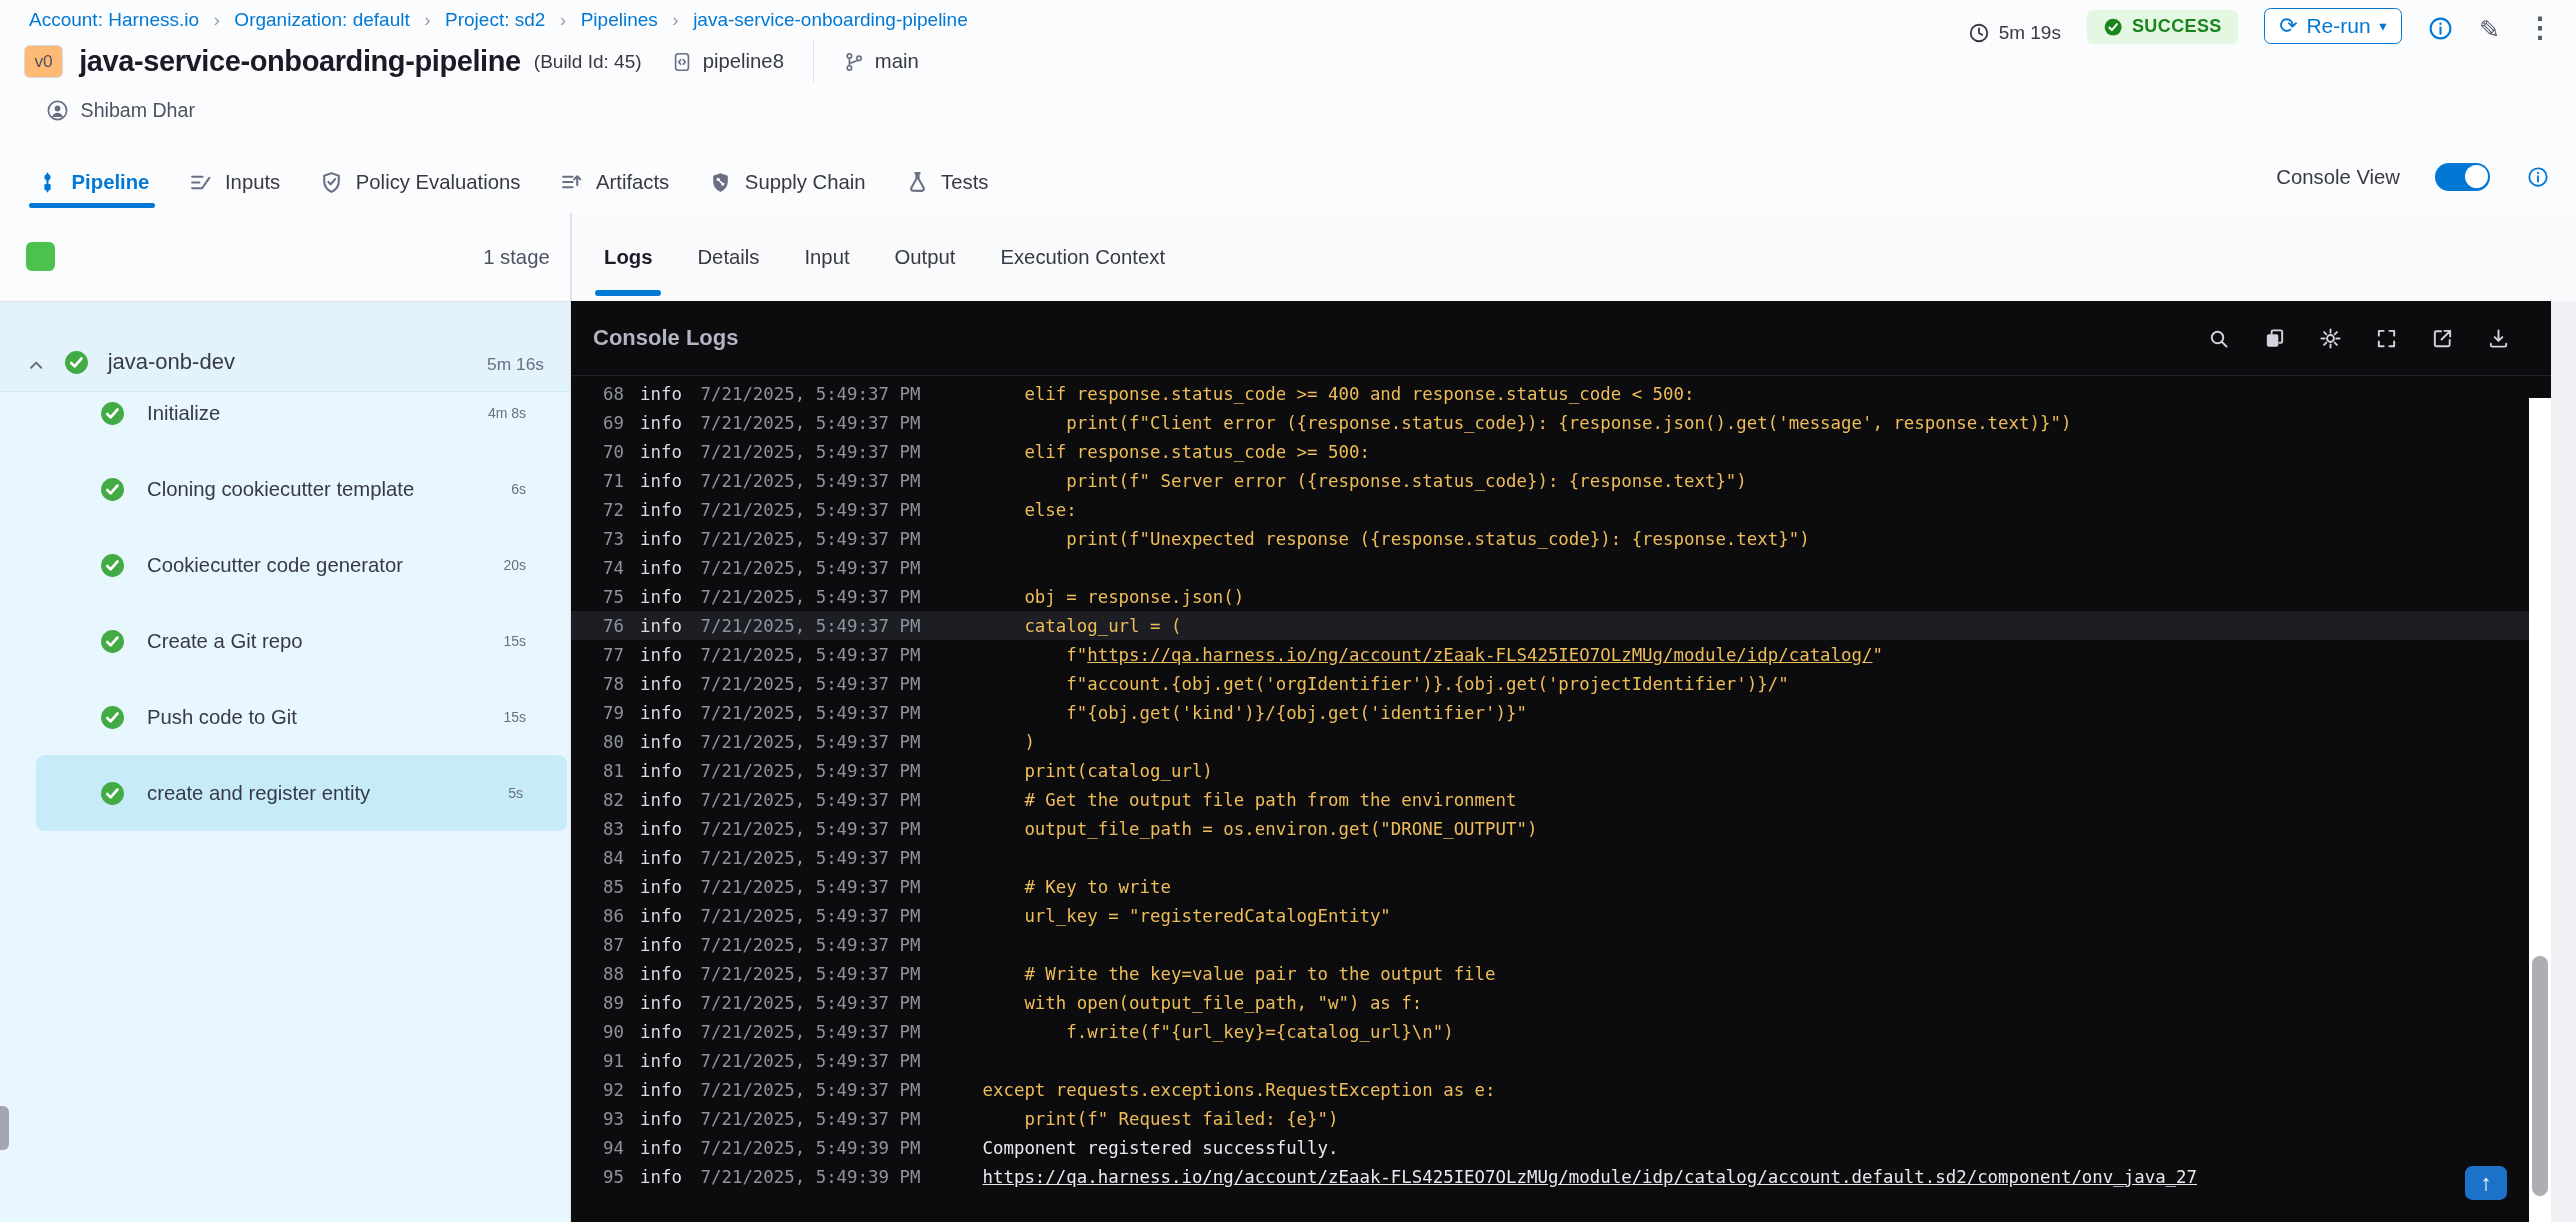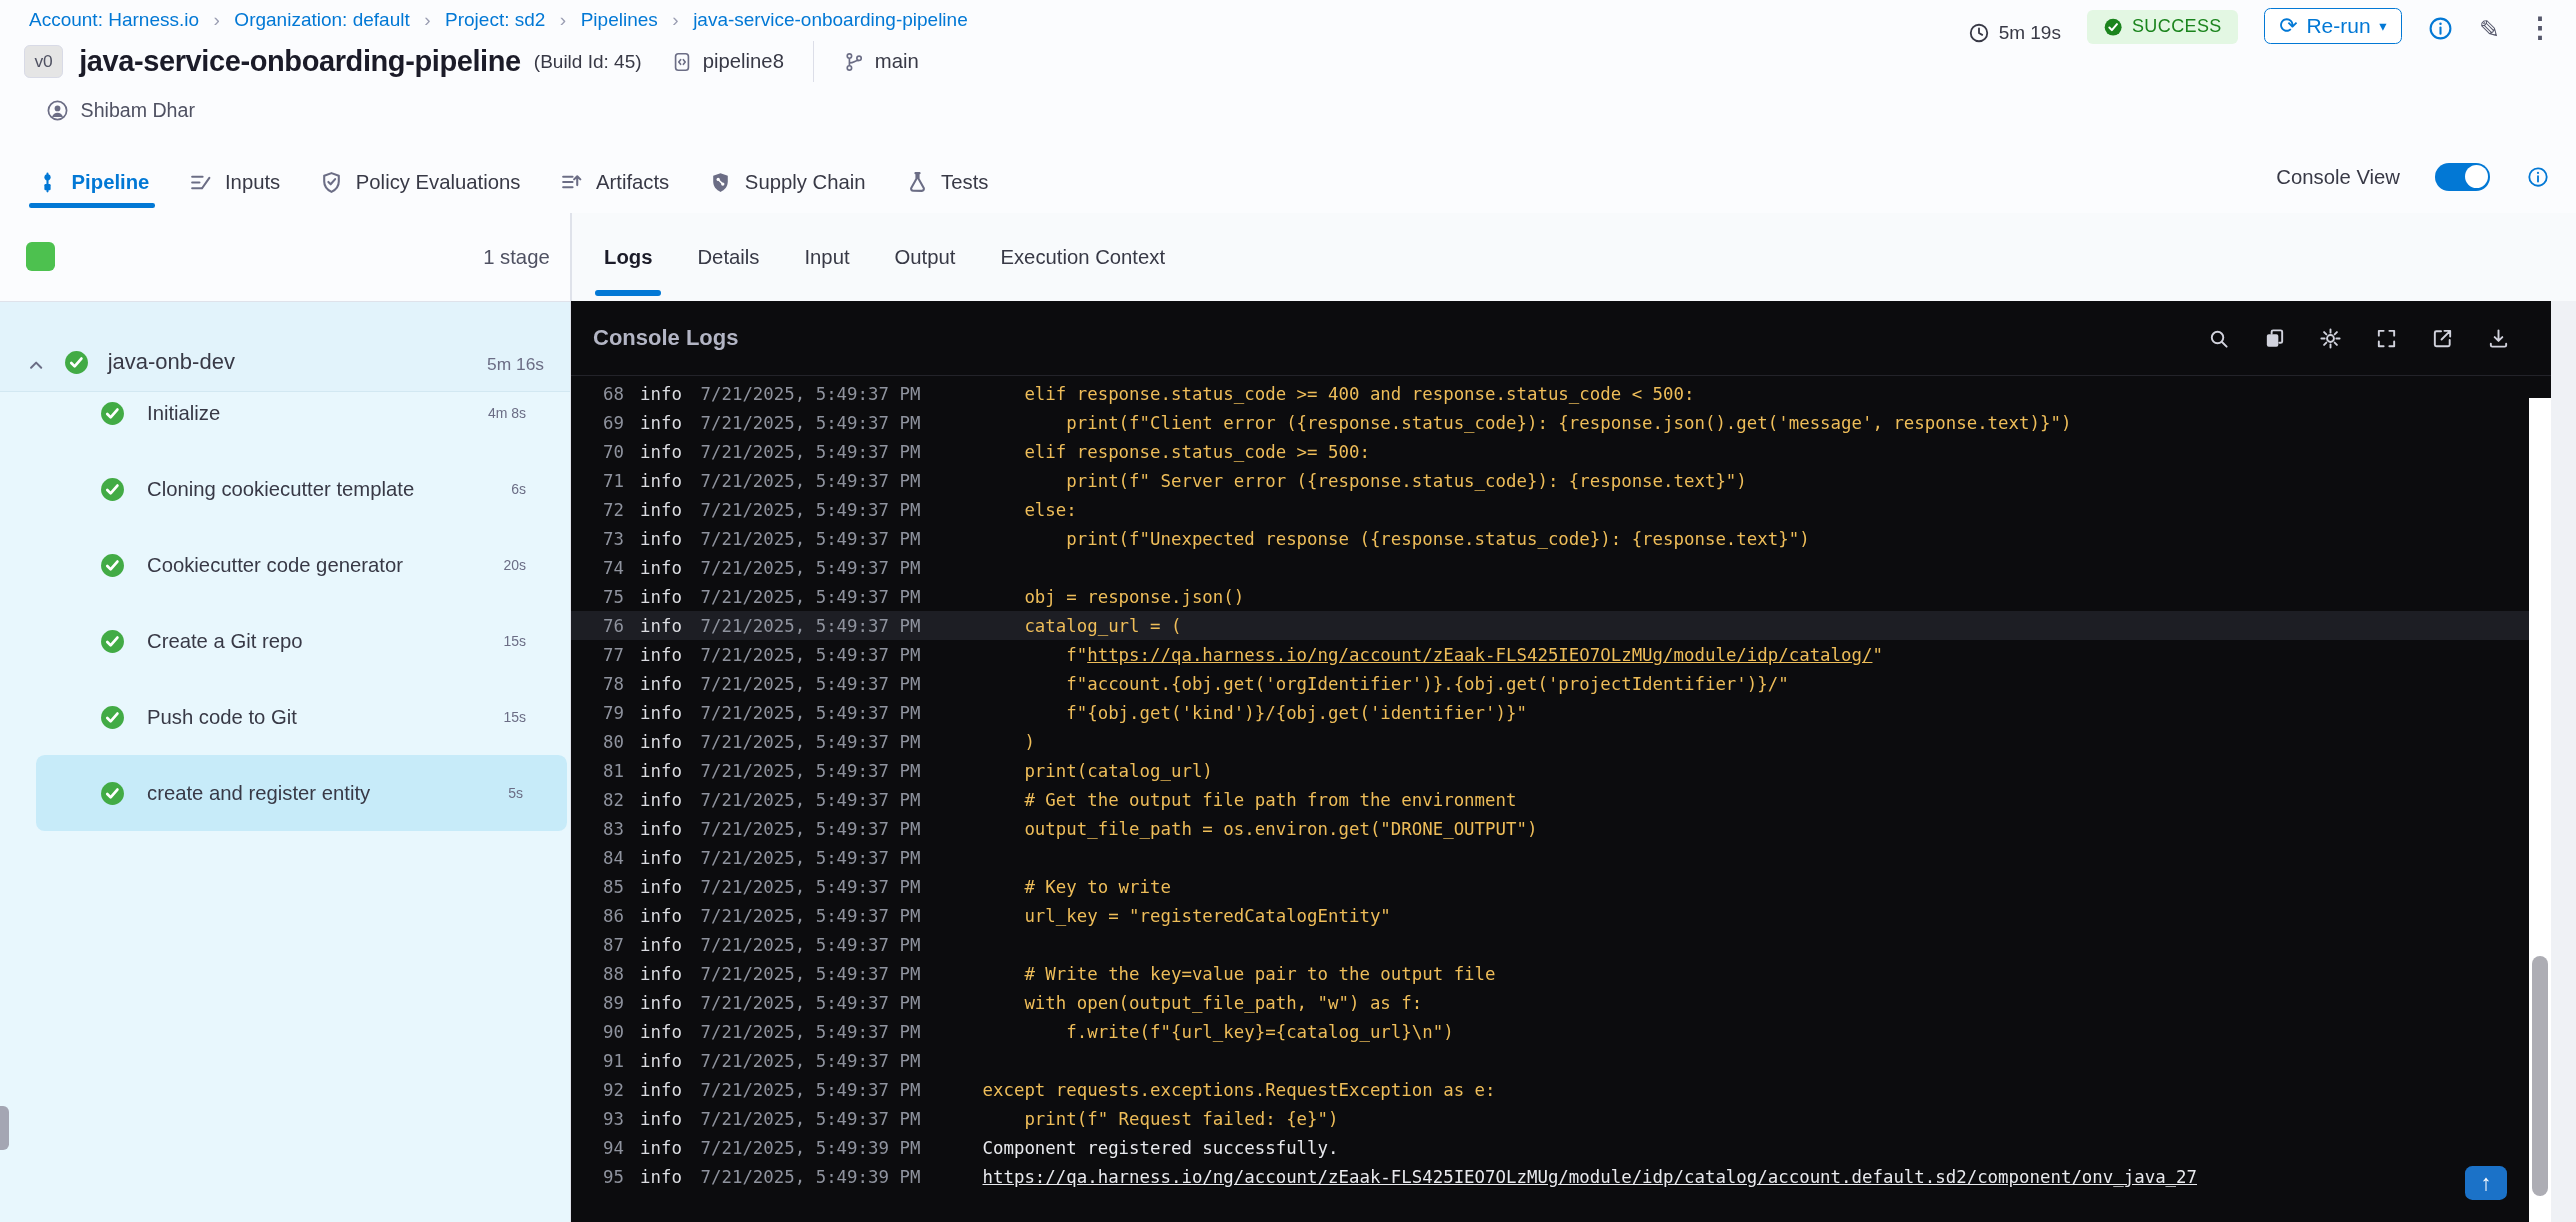--- a/index.html
+++ b/index.html
@@ -12,32 +12,32 @@
   .ico{display:inline-flex;align-items:center;justify-content:center;flex:none;}
 
   
   .topzone{position:absolute;top:0;left:0;right:0;height:213px;background:#fbfcfe;border-bottom:0.7px solid #dcdee9;}
   .breadcrumb{position:absolute;left:29px;top:8.7px;display:flex;align-items:center;gap:14.5px;font-size:19px;}
   .crumb{color:#0278d5;cursor:pointer;white-space:nowrap;}
   .crumb-sep{color:#9a9db2;font-size:19px;}
   .topbar-right{position:absolute;right:22px;top:2.9px;height:41px;display:flex;align-items:flex-end;gap:26px;}
   .duration{display:flex;align-items:center;gap:8.7px;font-size:19px;color:#383946;}
   .duration .ico{width:22px;height:22px;color:#383946;}
-  .status-badge{background:#e3f7e3;color:#1b841d;border-radius:5.8px;padding:6.5px 16px;display:flex;align-items:center;gap:8.7px;font-weight:400;font-size:18px;letter-spacing:0.4px;}
+  .status-badge{background:#e3f7e3;color:#1b841d;border-radius:5.8px;padding:6.5px 16px;display:flex;align-items:center;gap:8.7px;font-weight:700;font-size:18px;letter-spacing:0.4px;}
   .status-badge .ico{width:20.3px;height:20.3px;color:#1b841d;}
   .rerun{display:flex;align-items:center;gap:8.7px;border:1.5px solid #0278d5;color:#0278d5;background:#ffffff;border-radius:6.5px;padding:5.1px 14.5px;font-size:21px;font-family:inherit;cursor:pointer;}
   .rerun .glyph-refresh{font-size:22px;line-height:1;}
   .rerun .glyph-caret{font-size:14.5px;line-height:1;}
   .icon-btn{background:none;border:none;padding:0;cursor:pointer;color:#55576b;}
   .info-ico{width:25px;height:25px;color:#0278d5;}
   .glyph-edit{font-size:25px;color:#55576b;}
   .glyph-kebab{font-size:28px;color:#55576b;font-weight:700;}
 
   .title-row{position:absolute;left:24px;top:41px;display:flex;align-items:center;}
-  .vbadge{border:0.7px solid #d8dae6;background:#e5e5e5;border-radius:5.8px;padding:5.1px 9.4px;font-size:17.4px;color:#4f5162;margin-right:16px;}
+  .vbadge{border:0.7px solid #d8dae6;background:#fdba74;border-radius:5.8px;padding:5.1px 9.4px;font-size:17.4px;color:#4f5162;margin-right:16px;}
   .page-title{font-size:29px;font-weight:700;color:#1b1b28;letter-spacing:-0.4px;margin-right:13px;}
   .buildid{font-size:19px;color:#383946;margin-right:29px;}
   .meta{display:flex;align-items:center;gap:10.2px;font-size:20.3px;color:#383946;}
   .meta .ico{width:22px;height:22px;color:#6b6d85;}
   .vdiv{width:0.7px;height:41px;background:#dcdee8;margin:0 29px;}
   .user-row{position:absolute;left:46px;top:99px;display:flex;align-items:center;gap:11.6px;font-size:19.6px;color:#4f5162;}
   .user-row .ico{width:23px;height:23px;color:#6b6d85;}
 
   
   .navtabs{position:absolute;left:35px;top:152px;height:60px;display:flex;gap:39px;align-items:center;}

